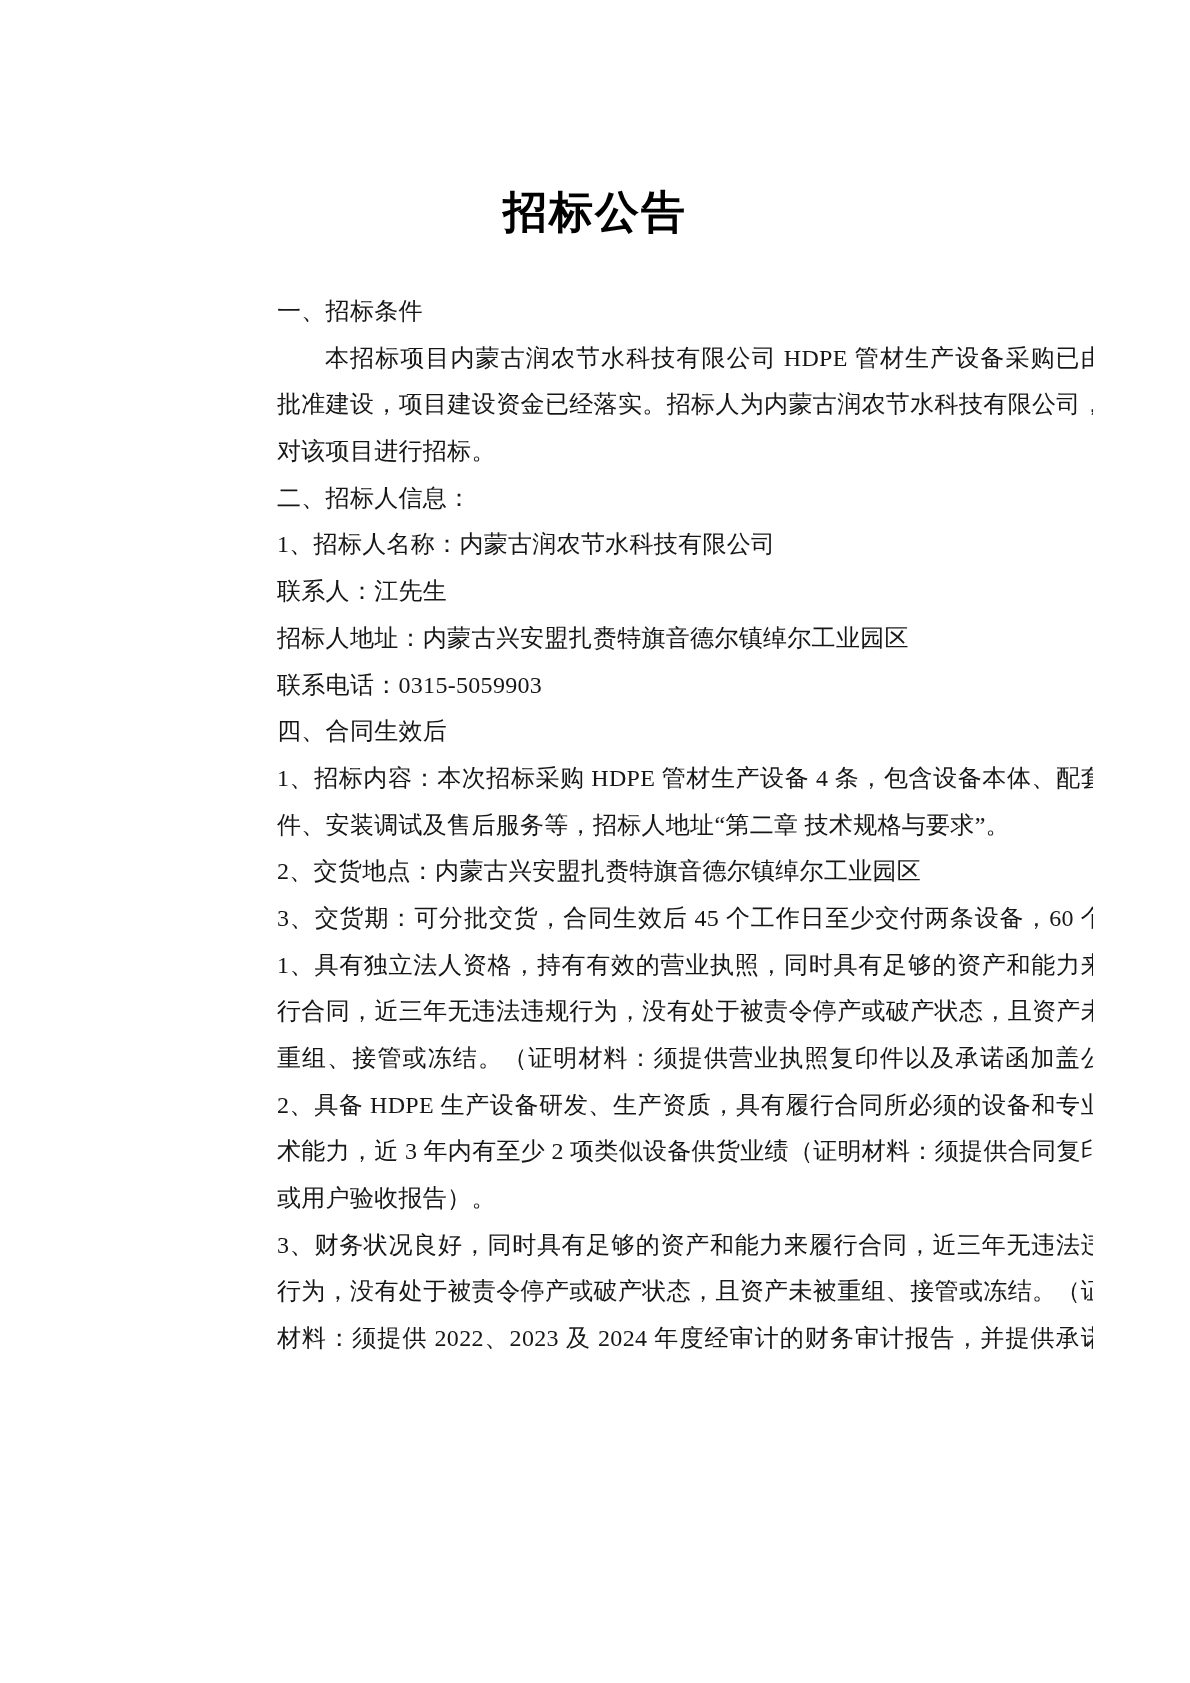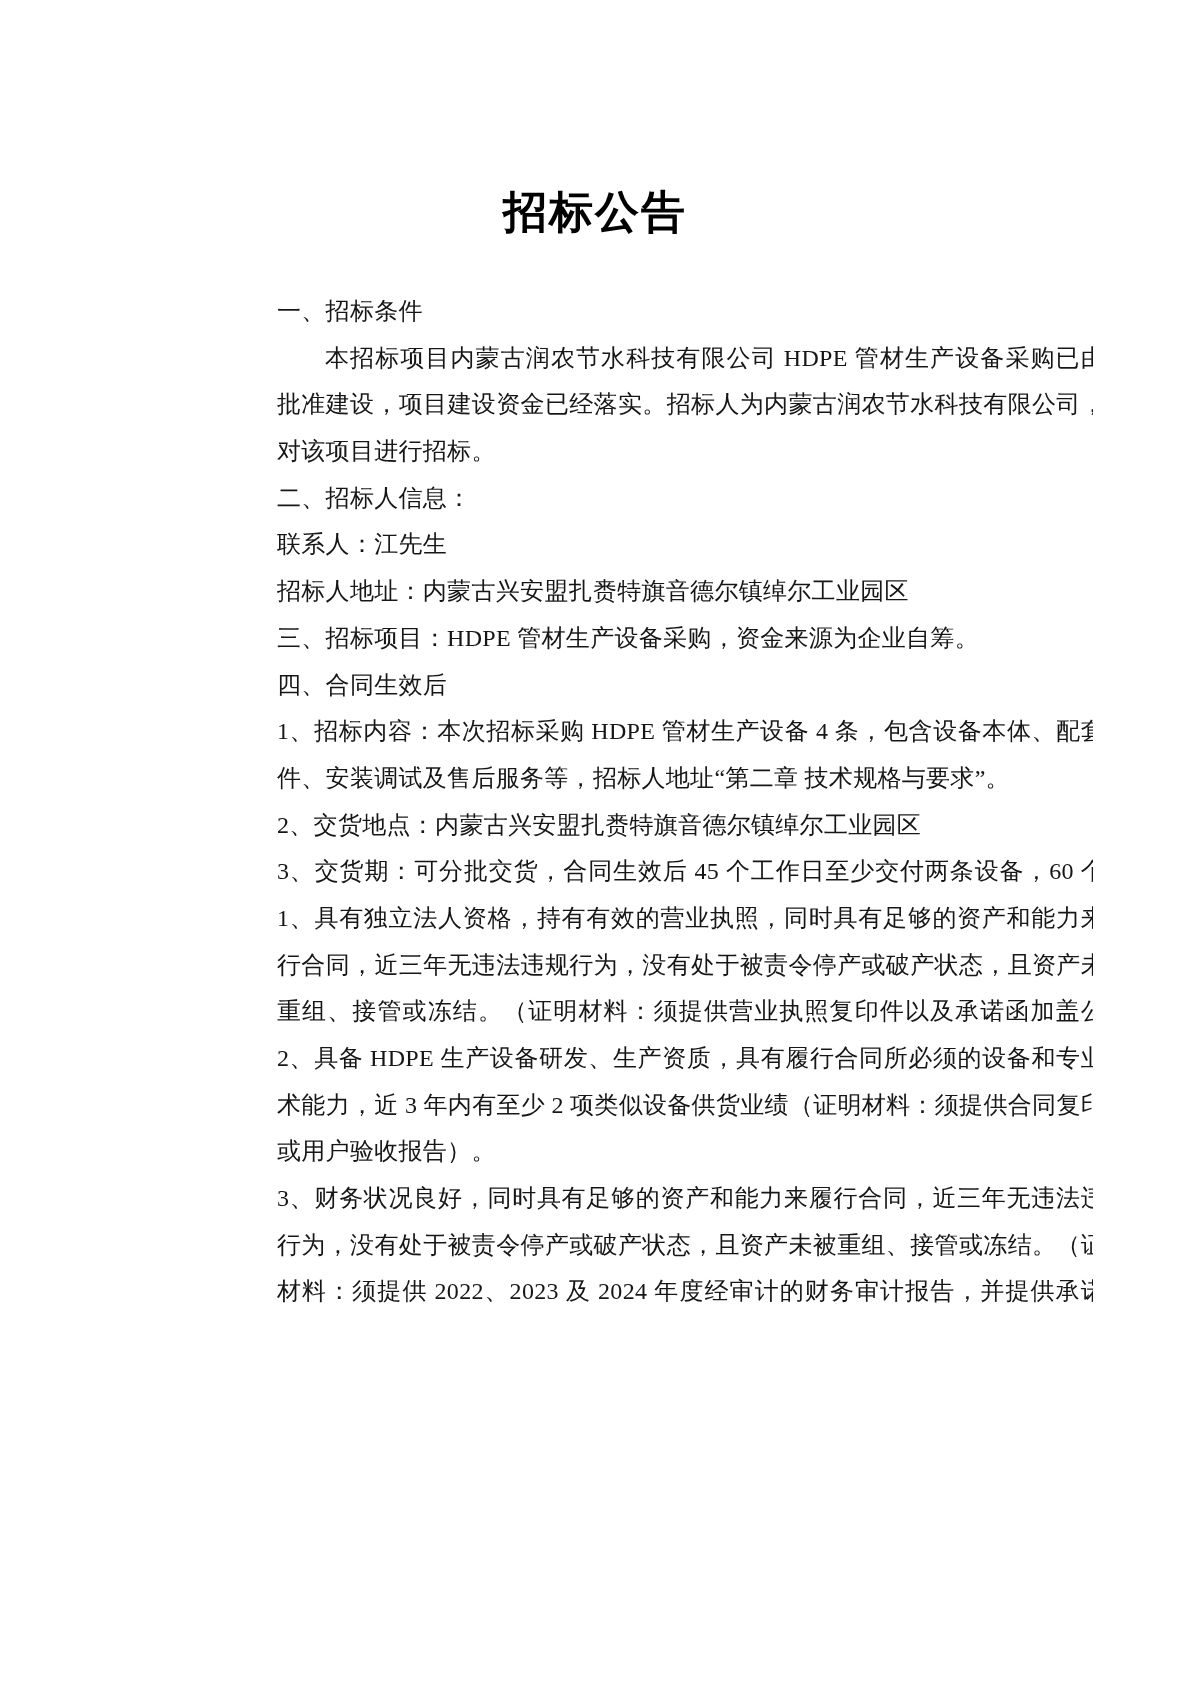--- a/index.html
+++ b/index.html
@@ -57,23 +57,24 @@
 <body>
 
 <div class="page">
   <h1 class="doc-title">招标公告</h1>
   <div class="doc-body">
       <div class="doc-line">一、招标条件</div>
       <div class="doc-line justify indent">本招标项目内蒙古润农节水科技有限公司 HDPE 管材生产设备采购已由公司</div>
       <div class="doc-line justify">批准建设，项目建设资金已经落实。招标人为内蒙古润农节水科技有限公司，现</div>
       <div class="doc-line">对该项目进行招标。</div>
       <div class="doc-line">二、招标人信息：</div>
+      <div class="doc-line">1、招标人名称：内蒙古润农节水科技有限公司</div>
       <div class="doc-line">联系人：江先生</div>
       <div class="doc-line">招标人地址：内蒙古兴安盟扎赉特旗音德尔镇绰尔工业园区</div>
-      <div class="doc-line">三、招标项目：HDPE 管材生产设备采购，资金来源为企业自筹。</div>
+      <div class="doc-line">联系电话：0315-5059903</div>
       <div class="doc-line">四、合同生效后</div>
       <div class="doc-line justify">1、招标内容：本次招标采购 HDPE 管材生产设备 4 条，包含设备本体、配套附</div>
       <div class="doc-line">件、安装调试及售后服务等，招标人地址“第二章 技术规格与要求”。</div>
       <div class="doc-line">2、交货地点：内蒙古兴安盟扎赉特旗音德尔镇绰尔工业园区</div>
       <div class="doc-line justify">3、交货期：可分批交货，合同生效后 45 个工作日至少交付两条设备，60 个工</div>
       <div class="doc-line justify">1、具有独立法人资格，持有有效的营业执照，同时具有足够的资产和能力来履</div>
       <div class="doc-line justify">行合同，近三年无违法违规行为，没有处于被责令停产或破产状态，且资产未被</div>
       <div class="doc-line justify">重组、接管或冻结。（证明材料：须提供营业执照复印件以及承诺函加盖公章）</div>
       <div class="doc-line justify">2、具备 HDPE 生产设备研发、生产资质，具有履行合同所必须的设备和专业技</div>
       <div class="doc-line justify">术能力，近 3 年内有至少 2 项类似设备供货业绩（证明材料：须提供合同复印件</div>

